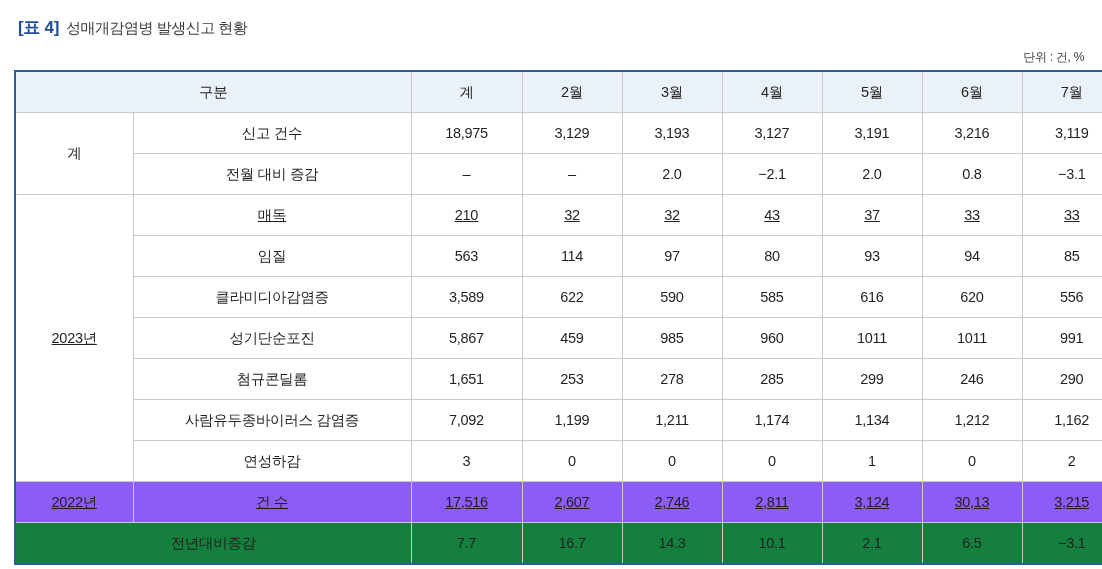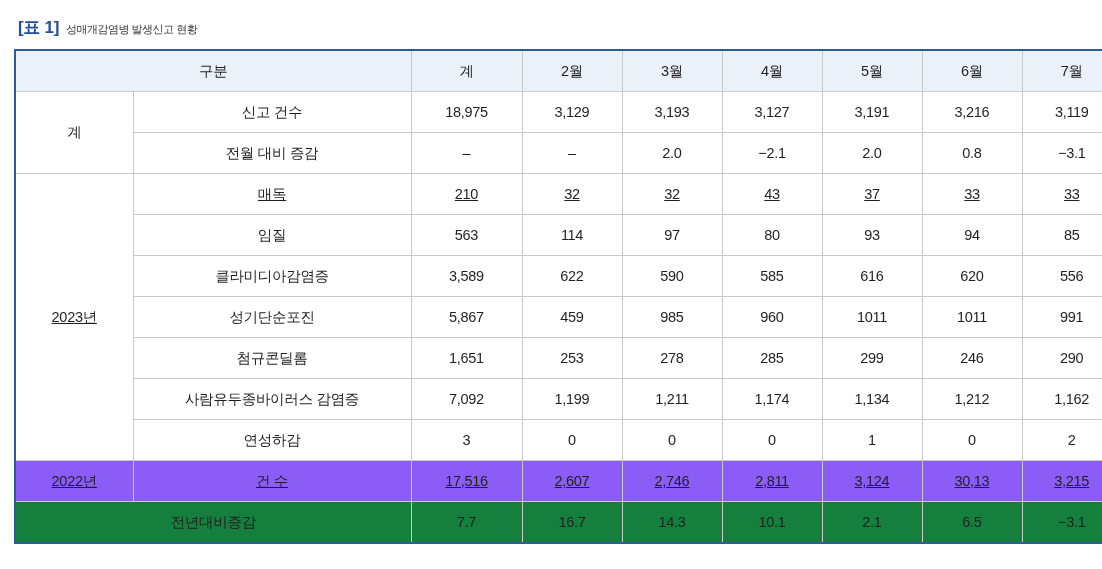--- a/index.html
+++ b/index.html
@@ -29,21 +29,21 @@
     margin-bottom: 10px;
   }
   .title-tag {
     color: #1f4e9c;
     font-size: 17px;
     font-weight: bold;
     letter-spacing: -0.3px;
   }
   .title-text {
     color: #3b3b3b;
-    font-size: 11px;
+    font-size: 15px;
     font-weight: normal;
     letter-spacing: -0.5px;
   }
   .unit-row {
     text-align: right;
     font-size: 12px;
     color: #3b3b3b;
     padding-right: 4px;
     margin-bottom: 4px;
     letter-spacing: -0.3px;
@@ -110,24 +110,25 @@
     border-top: 1.6px solid #8d8d8d !important;
     text-decoration: underline;
   }
 </style>
 </head>
 <body>
 
 <div class="page">
 
   <div class="title-row">
-    <span class="title-tag">[표 1]</span>
+    <span class="title-tag">[표 4]</span>
     <span class="title-text">성매개감염병 발생신고 현황</span>
   </div>
 
+  <div class="unit-row">단위 : 건, %</div>
 
   <table class="data">
     <colgroup>
       <col style="width:118px">
       <col style="width:278px">
       <col style="width:111px">
       <col style="width:100px">
       <col style="width:100px">
       <col style="width:100px">
       <col style="width:100px">

